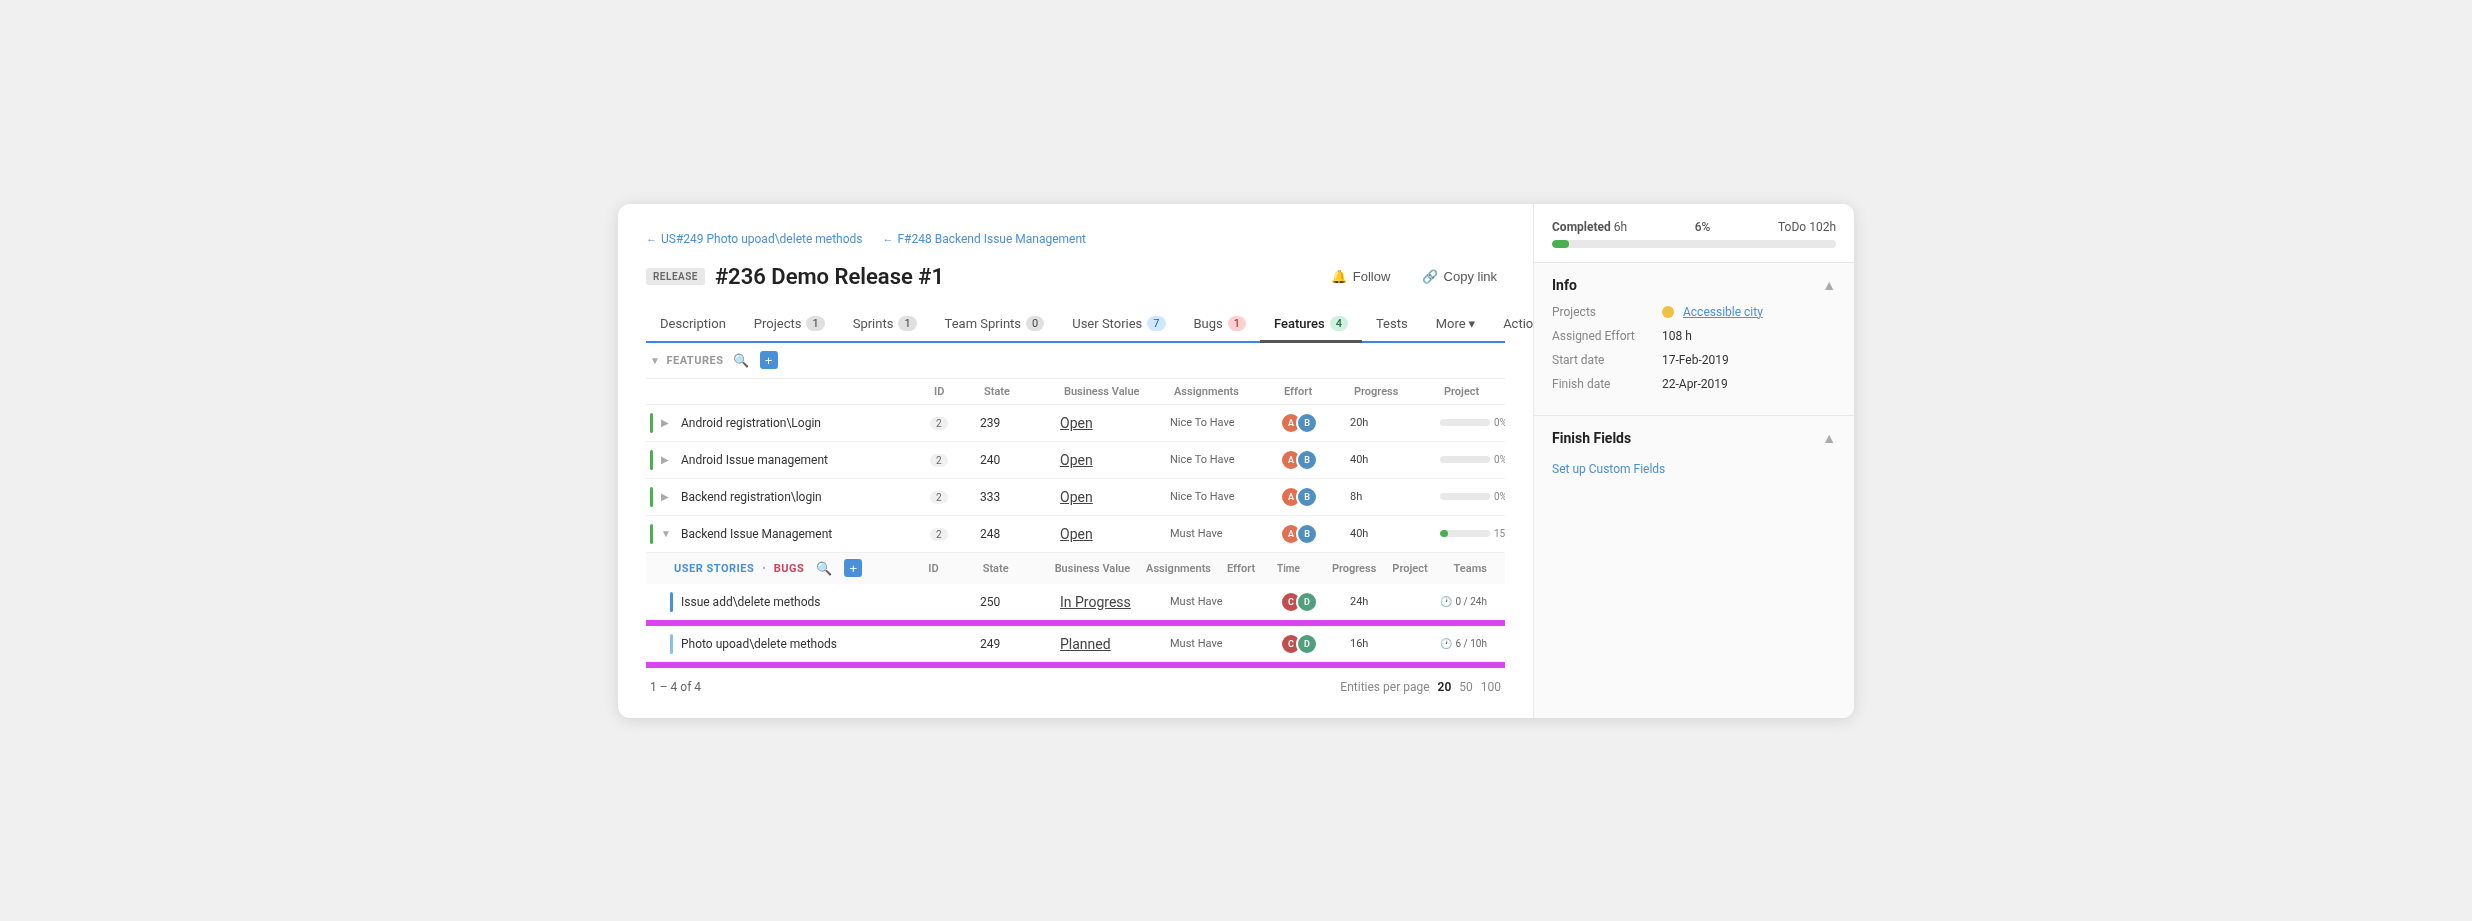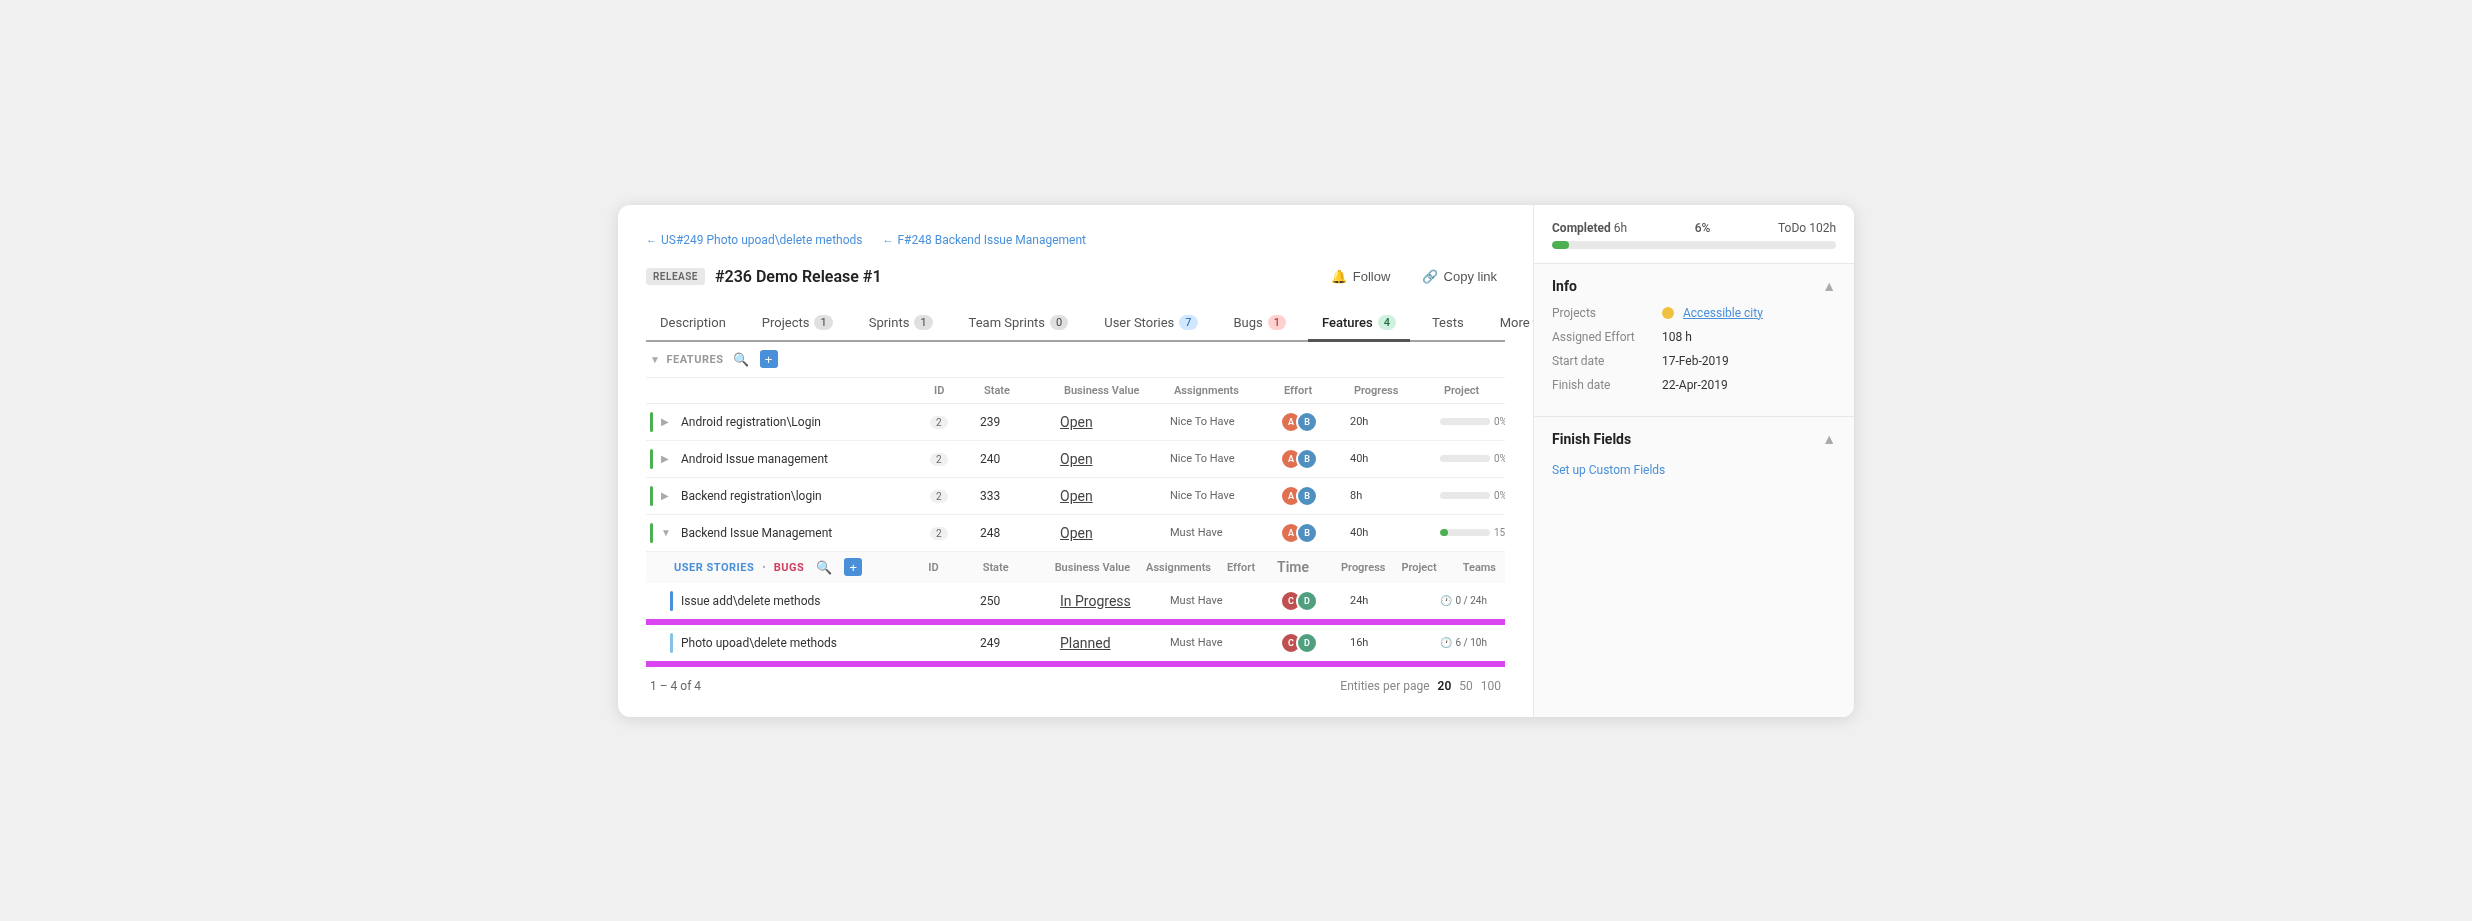--- a/index.html
+++ b/index.html
@@ -61,21 +61,21 @@
       color: #666;
       font-size: 10px;
       font-weight: 600;
       padding: 3px 7px;
       border-radius: 3px;
       text-transform: uppercase;
       margin-right: 10px;
       letter-spacing: 0.5px;
     }
     .release-title {
-      font-size: 16px;
+      font-size: 22px;
       font-weight: 600;
       color: #222;
     }
     .header-actions {
       margin-left: auto;
       display: flex;
       align-items: center;
       gap: 16px;
     }
     .btn-follow, .btn-copy {
@@ -87,23 +87,23 @@
       color: #555;
       font-size: 13px;
       cursor: pointer;
       padding: 4px 8px;
     }
 
     
     .tabs {
       display: flex;
       align-items: center;
-      border-bottom: 2px solid #a3a3a3;
+      border-bottom: 2px solid #3b82f6;
       margin-bottom: 0;
-      gap: 8px;
+      gap: 0;
     }
     .tab {
       padding: 9px 14px;
       font-size: 13px;
       color: #555;
       cursor: pointer;
       border-bottom: 3px solid transparent;
       margin-bottom: -2px;
       white-space: nowrap;
       display: flex;
@@ -653,21 +653,21 @@
           <span style="color:#aaa; font-size:10px;">•</span>
           <span class="sub-label pink">BUGS</span>
           <button class="icon-btn">🔍</button>
           <button class="add-btn">+</button>
         </span>
         <span style="margin-left: 60px; font-size:11px; font-weight:600; color:#888;">ID</span>
         <span style="margin-left: 38px; font-size:11px; font-weight:600; color:#888;">State</span>
         <span style="margin-left: 40px; font-size:11px; font-weight:600; color:#888;">Business Value</span>
         <span style="margin-left: 10px; font-size:11px; font-weight:600; color:#888;">Assignments</span>
         <span style="margin-left: 10px; font-size:11px; font-weight:600; color:#888;">Effort</span>
-        <span style="margin-left: 16px; font-size:14px; font-weight:600; color:#888;">Time</span>
+        <span style="margin-left: 16px; font-size:10px; font-weight:600; color:#888;">Time</span>
         <span style="margin-left: 26px; font-size:11px; font-weight:600; color:#888;">Progress</span>
         <span style="margin-left: 10px; font-size:11px; font-weight:600; color:#888;">Project</span>
         <span style="margin-left: 20px; font-size:11px; font-weight:600; color:#888;">Teams</span>
       </div>
 
       <div class="sub-row">
         <div class="sub-name">
           <div class="sub-bar blue"></div>
           <span>Issue add\delete methods</span>
         </div>

